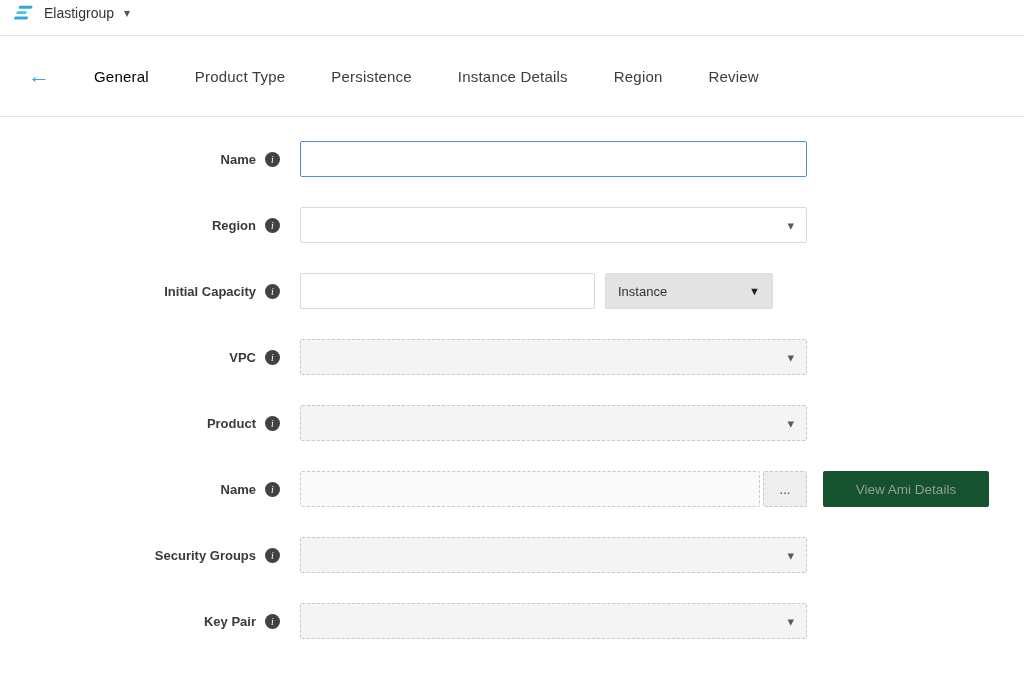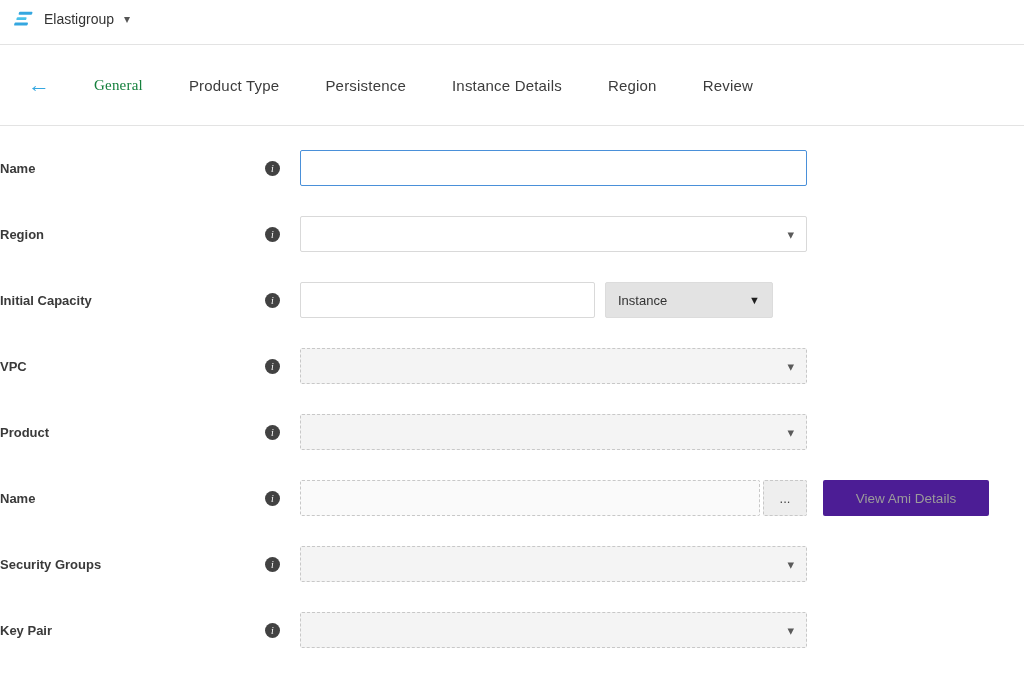--- a/index.html
+++ b/index.html
@@ -1,41 +1,41 @@
 <!DOCTYPE html>
 <html><head>
 <meta charset="utf-8">
 <style>
   * { box-sizing: border-box; margin: 0; padding: 0; }
   html, body { width: 1024px; height: 688px; background: #fff;
     font-family: "Liberation Sans", sans-serif; color: #3a3a3a; overflow: hidden; }
 
   
-  .top-bar { height: 45px; display: flex; align-items: flex-end; padding: 16px 14px;
+  .top-bar { height: 36px; display: flex; align-items: flex-start; padding: 4px 14px;
     border-bottom: 1px solid #e3e3e3; }
   .app-switcher { display: flex; align-items: center; gap: 8px; cursor: pointer; }
   .logo { width: 22px; height: 18px; display: inline-flex; }
   .app-name { font-size: 14px; color: #333; }
   .app-caret { font-size: 12px; color: #555; margin-left: 2px; }
 
   
   .tab-bar { height: 81px; display: flex; align-items: center;
     border-bottom: 1px solid #e3e3e3; padding-left: 22px; }
   .back-btn { color: #35a7e0; font-size: 22px; line-height: 1; cursor: pointer;
     margin-right: 38px; padding: 4px 6px; }
   .tabs { display: flex; align-items: center; }
   .tab { font-size: 15px; color: #3c3c3c; margin-right: 46px; cursor: pointer;
     letter-spacing: .2px; white-space: nowrap; }
-  .tab.active { color: #15803d; font-family: Liberation Serif, serif; }
+  .tab.active { color: #000000; }
 
   
   .form { padding-top: 24px; }
   .row { display: flex; align-items: center; margin-bottom: 30px; height: 36px; }
   .label-cell { width: 280px; display: flex; align-items: center;
-    justify-content: space-between; gap: 9px; flex: none; }
+    justify-content: flex-end; gap: 9px; flex: none; }
   .label-cell label { font-size: 13px; font-weight: bold; color: #3a3a3a; }
   .info { width: 15px; height: 15px; border-radius: 50%; background: #424242;
     color: #fff; font-size: 10px; font-style: italic;
     font-family: "Liberation Serif", serif; display: inline-flex;
     align-items: center; justify-content: center; cursor: pointer; flex: none; }
   .field-cell { margin-left: 20px; display: flex; align-items: center; }
 
   .ctrl { height: 36px; border-radius: 2px; background: #fff; }
   .w-main { width: 507px; }
   input.ctrl { border: 1px solid #d9d9d9; padding: 0 10px; font-size: 13px;
@@ -54,21 +54,21 @@
     border: 1px solid #dcdcdc; }
   .unit-select .caret-solid { font-size: 11px; color: #1f1f1f; }
 
   input.dashed { background: #fafafa; border: 1px dashed #c8c8c8; }
   .img-input { width: 460px; }
   .ellipsis-btn { width: 44px; height: 36px; margin-left: 3px; background: #eeeeee;
     border: 1px dashed #c8c8c8; border-radius: 2px; display: flex;
     align-items: center; justify-content: center; font-size: 13px; color: #444;
     cursor: pointer; }
 
-  .side-btn { width: 166px; height: 36px; margin-left: 16px; background: #4c1d95;
+  .side-btn { width: 166px; height: 36px; margin-left: 16px; background: #14532d;
     border: none; border-radius: 2px; color: #9b9b9b; font-size: 13.5px;
     font-family: "Liberation Sans", sans-serif; cursor: pointer;
     display: flex; align-items: center; justify-content: center; }
 </style>
 </head>
 <body>
 
 <header class="top-bar">
   <div class="app-switcher">
     <span class="logo">

